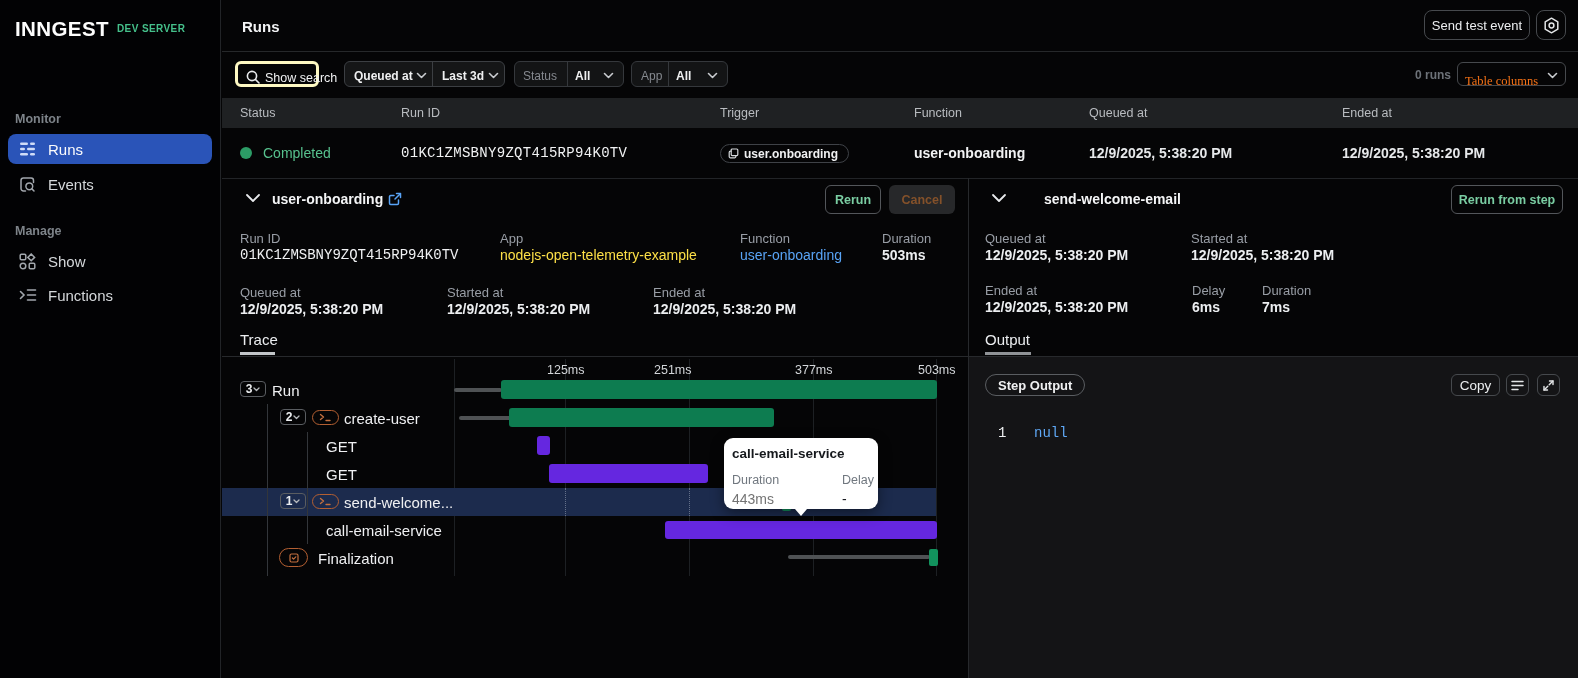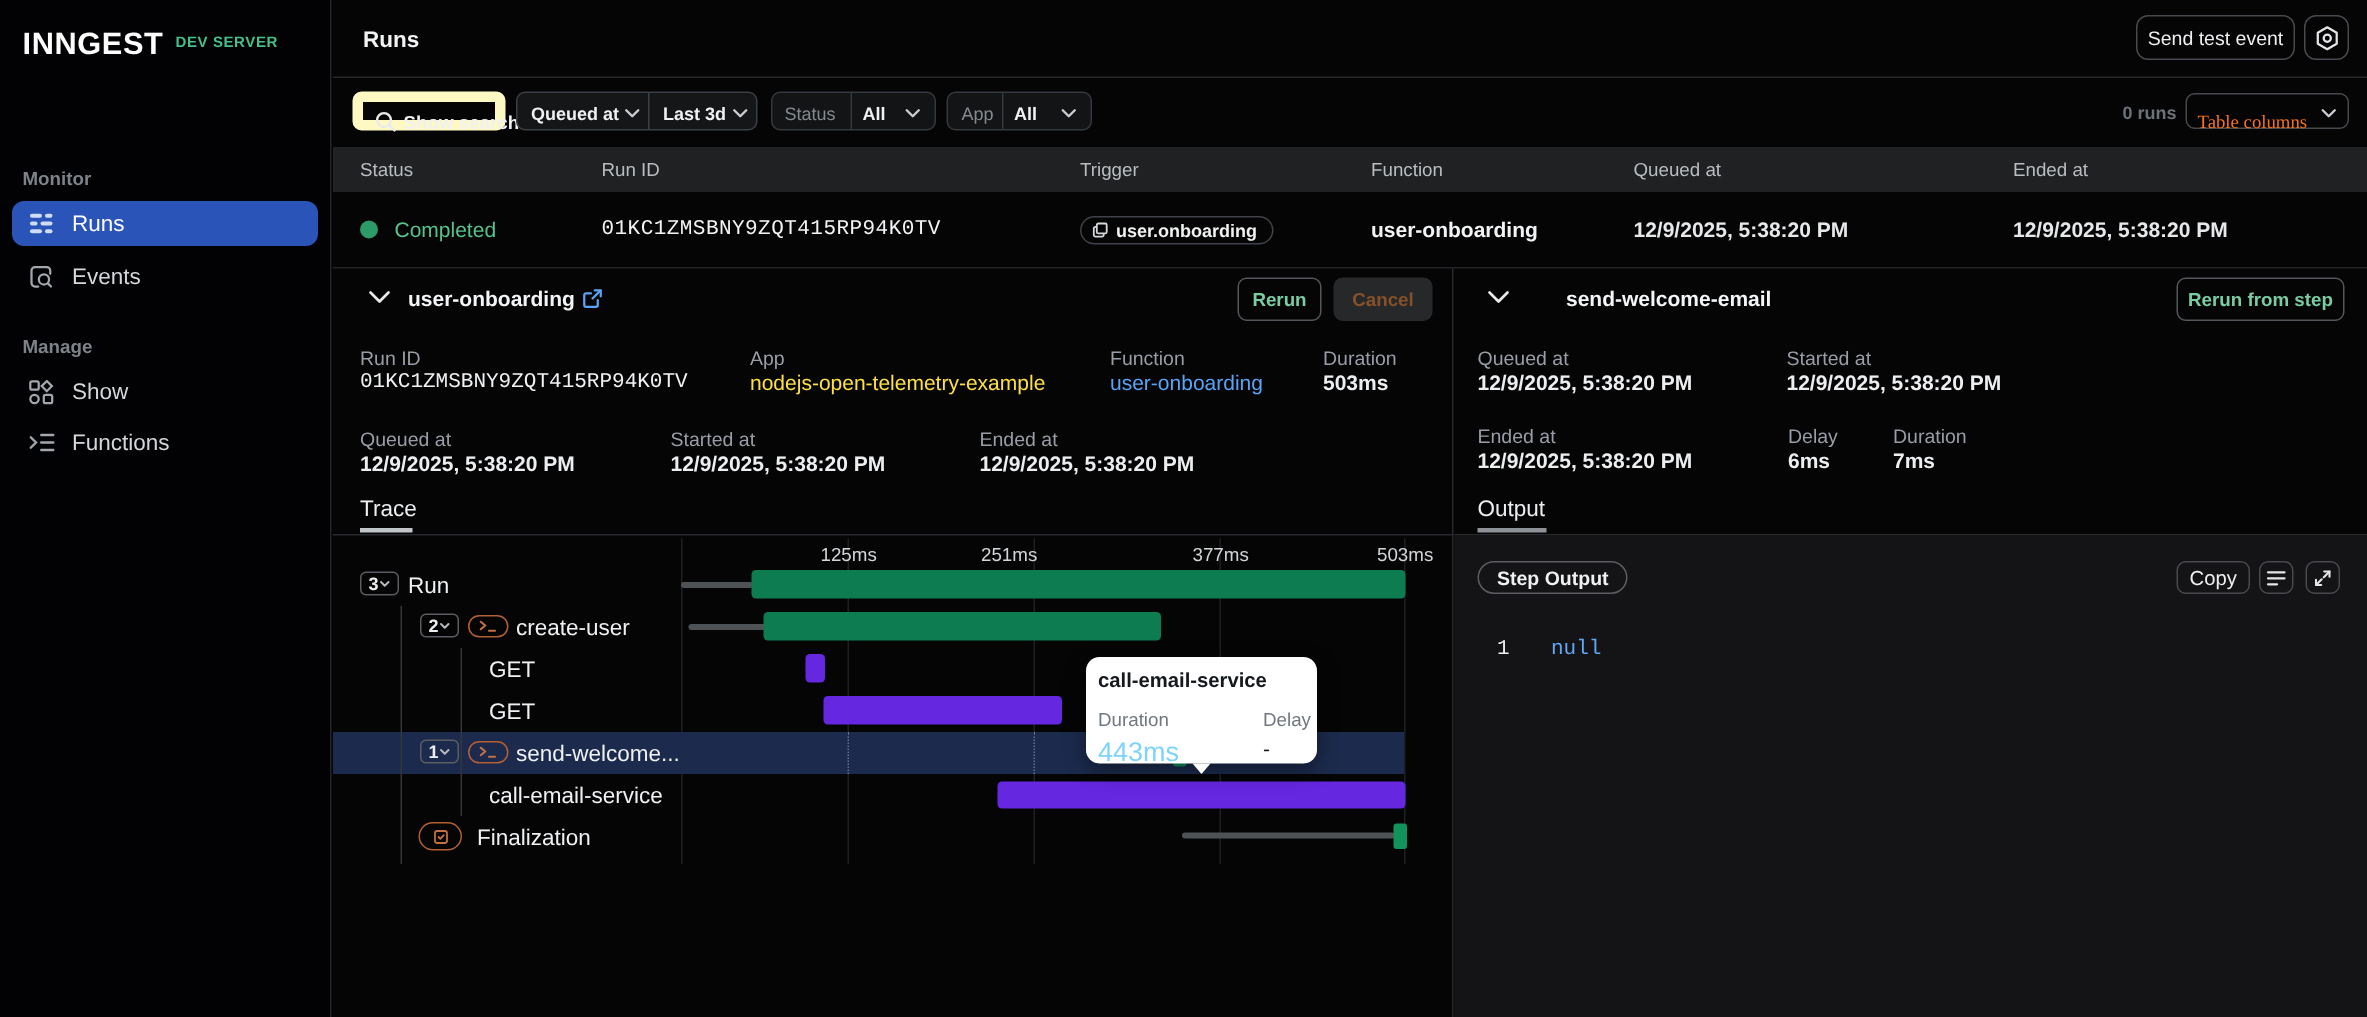--- a/index.html
+++ b/index.html
@@ -71,21 +71,21 @@
   <div class="btn abs" style="left:1202px;top:10px;width:106px;height:30px;border-radius:8px;font-size:13px;">Send test event</div>
   <div class="btn abs" style="left:1314px;top:10px;width:30px;height:30px;border-radius:8px;">
     <svg width="17" height="17" viewBox="0 0 17 17" fill="none" stroke="#e3e5e7" stroke-width="1.5" stroke-linejoin="round">
       <path d="M8.5 1.2 L14.8 4.8 V12.2 L8.5 15.8 L2.2 12.2 V4.8 Z"></path>
       <circle cx="8.5" cy="8.5" r="2.4"></circle>
     </svg>
   </div>
 </div>
 
 <div class="abs" style="left:222px;top:52px;width:1356px;height:46px;">
-  <div class="abs" style="left:13px;top:9px;width:102px;height:26px;border:7px solid #fef9c3;border-radius:6px;font-weight:bold;">
+  <div class="abs" style="left:13px;top:9px;width:84px;height:26px;border:3px solid #fef9c3;border-radius:6px;">
     <svg class="abs" style="left:8px;top:6px;" width="14" height="14" viewBox="0 0 14 14" fill="none" stroke="#e8eaec" stroke-width="1.6" stroke-linecap="round">
       <circle cx="6" cy="6" r="4.6"></circle>
         <path d="M9.6 9.6 L13 13"></path>
     </svg>
     <span class="abs" style="left:27px;top:6.5px;font-size:12.5px;color:#f0f1f2;white-space:nowrap;">Show search</span>
   </div>
   <div class="abs" style="left:122px;top:9px;width:161px;height:26px;background:#151617;border:1px solid #3c3f43;border-radius:6px;">
     <span class="abs" style="left:9px;top:7px;font-size:12px;font-weight:bold;color:#eff0f1;white-space:nowrap;">Queued at</span>
     <svg class="abs" style="left:71px;top:10px;" width="11" height="7" viewBox="0 0 11 7" fill="none" stroke="#c9ccd0" stroke-width="1.6" stroke-linecap="round" stroke-linejoin="round">
         <path d="M1.5 1.5 L5.5 5.5 L9.5 1.5"></path>
@@ -258,21 +258,21 @@
     </div>
     <span class="abs" style="left:96px;top:193px;font-size:15px;color:#eff0f2;">Finalization</span>
     <div class="abs" style="left:566px;top:198px;width:142px;height:4px;background:#4f5254;border-radius:2px;"></div>
     <div class="abs" style="left:707px;top:192px;width:9px;height:17px;background:#12925d;border-radius:2px;"></div>
 
     <div class="abs" style="left:502px;top:81px;width:154px;height:71px;background:#ffffff;border-radius:9px;box-shadow:0 4px 14px rgba(0,0,0,0.45);"></div>
     <div class="abs" style="left:573px;top:152px;width:0;height:0;border-left:6px solid transparent;border-right:6px solid transparent;border-top:7px solid #ffffff;"></div>
     <span class="abs" style="left:510px;top:89px;font-size:13.5px;font-weight:bold;color:#15181c;">call-email-service</span>
     <span class="abs" style="left:510px;top:116px;font-size:12.5px;color:#70777f;">Duration</span>
     <span class="abs" style="left:620px;top:116px;font-size:12.5px;color:#70777f;">Delay</span>
-    <span class="abs" style="left:510px;top:134px;font-size:18px;color:#7dd3fc;">443ms</span>
+    <span class="abs" style="left:510px;top:134px;font-size:14px;color:#737373;">443ms</span>
     <span class="abs" style="left:620px;top:134px;font-size:14px;color:#1a1d22;">-</span>
   </div>
 </div>
 <div class="abs" style="left:968px;top:178px;width:1px;height:500px;background:#27292c;"></div>
 <div class="abs" id="rightpanel" style="left:969px;top:178px;width:609px;height:500px;border-top:1px solid #222427;">
 
   <svg class="abs" style="left:22px;top:14px;" width="16" height="10" viewBox="0 0 16 10" fill="none" stroke="#e8eaec" stroke-width="1.8" stroke-linecap="round" stroke-linejoin="round">
       <path d="M2 2 L8 8 L14 2"></path>
     </svg>
   <div class="abs" style="left:47px;top:12px;font-size:14px;font-weight:bold;color:#f4f5f6;margin-left:28px;">send-welcome-email</div>

